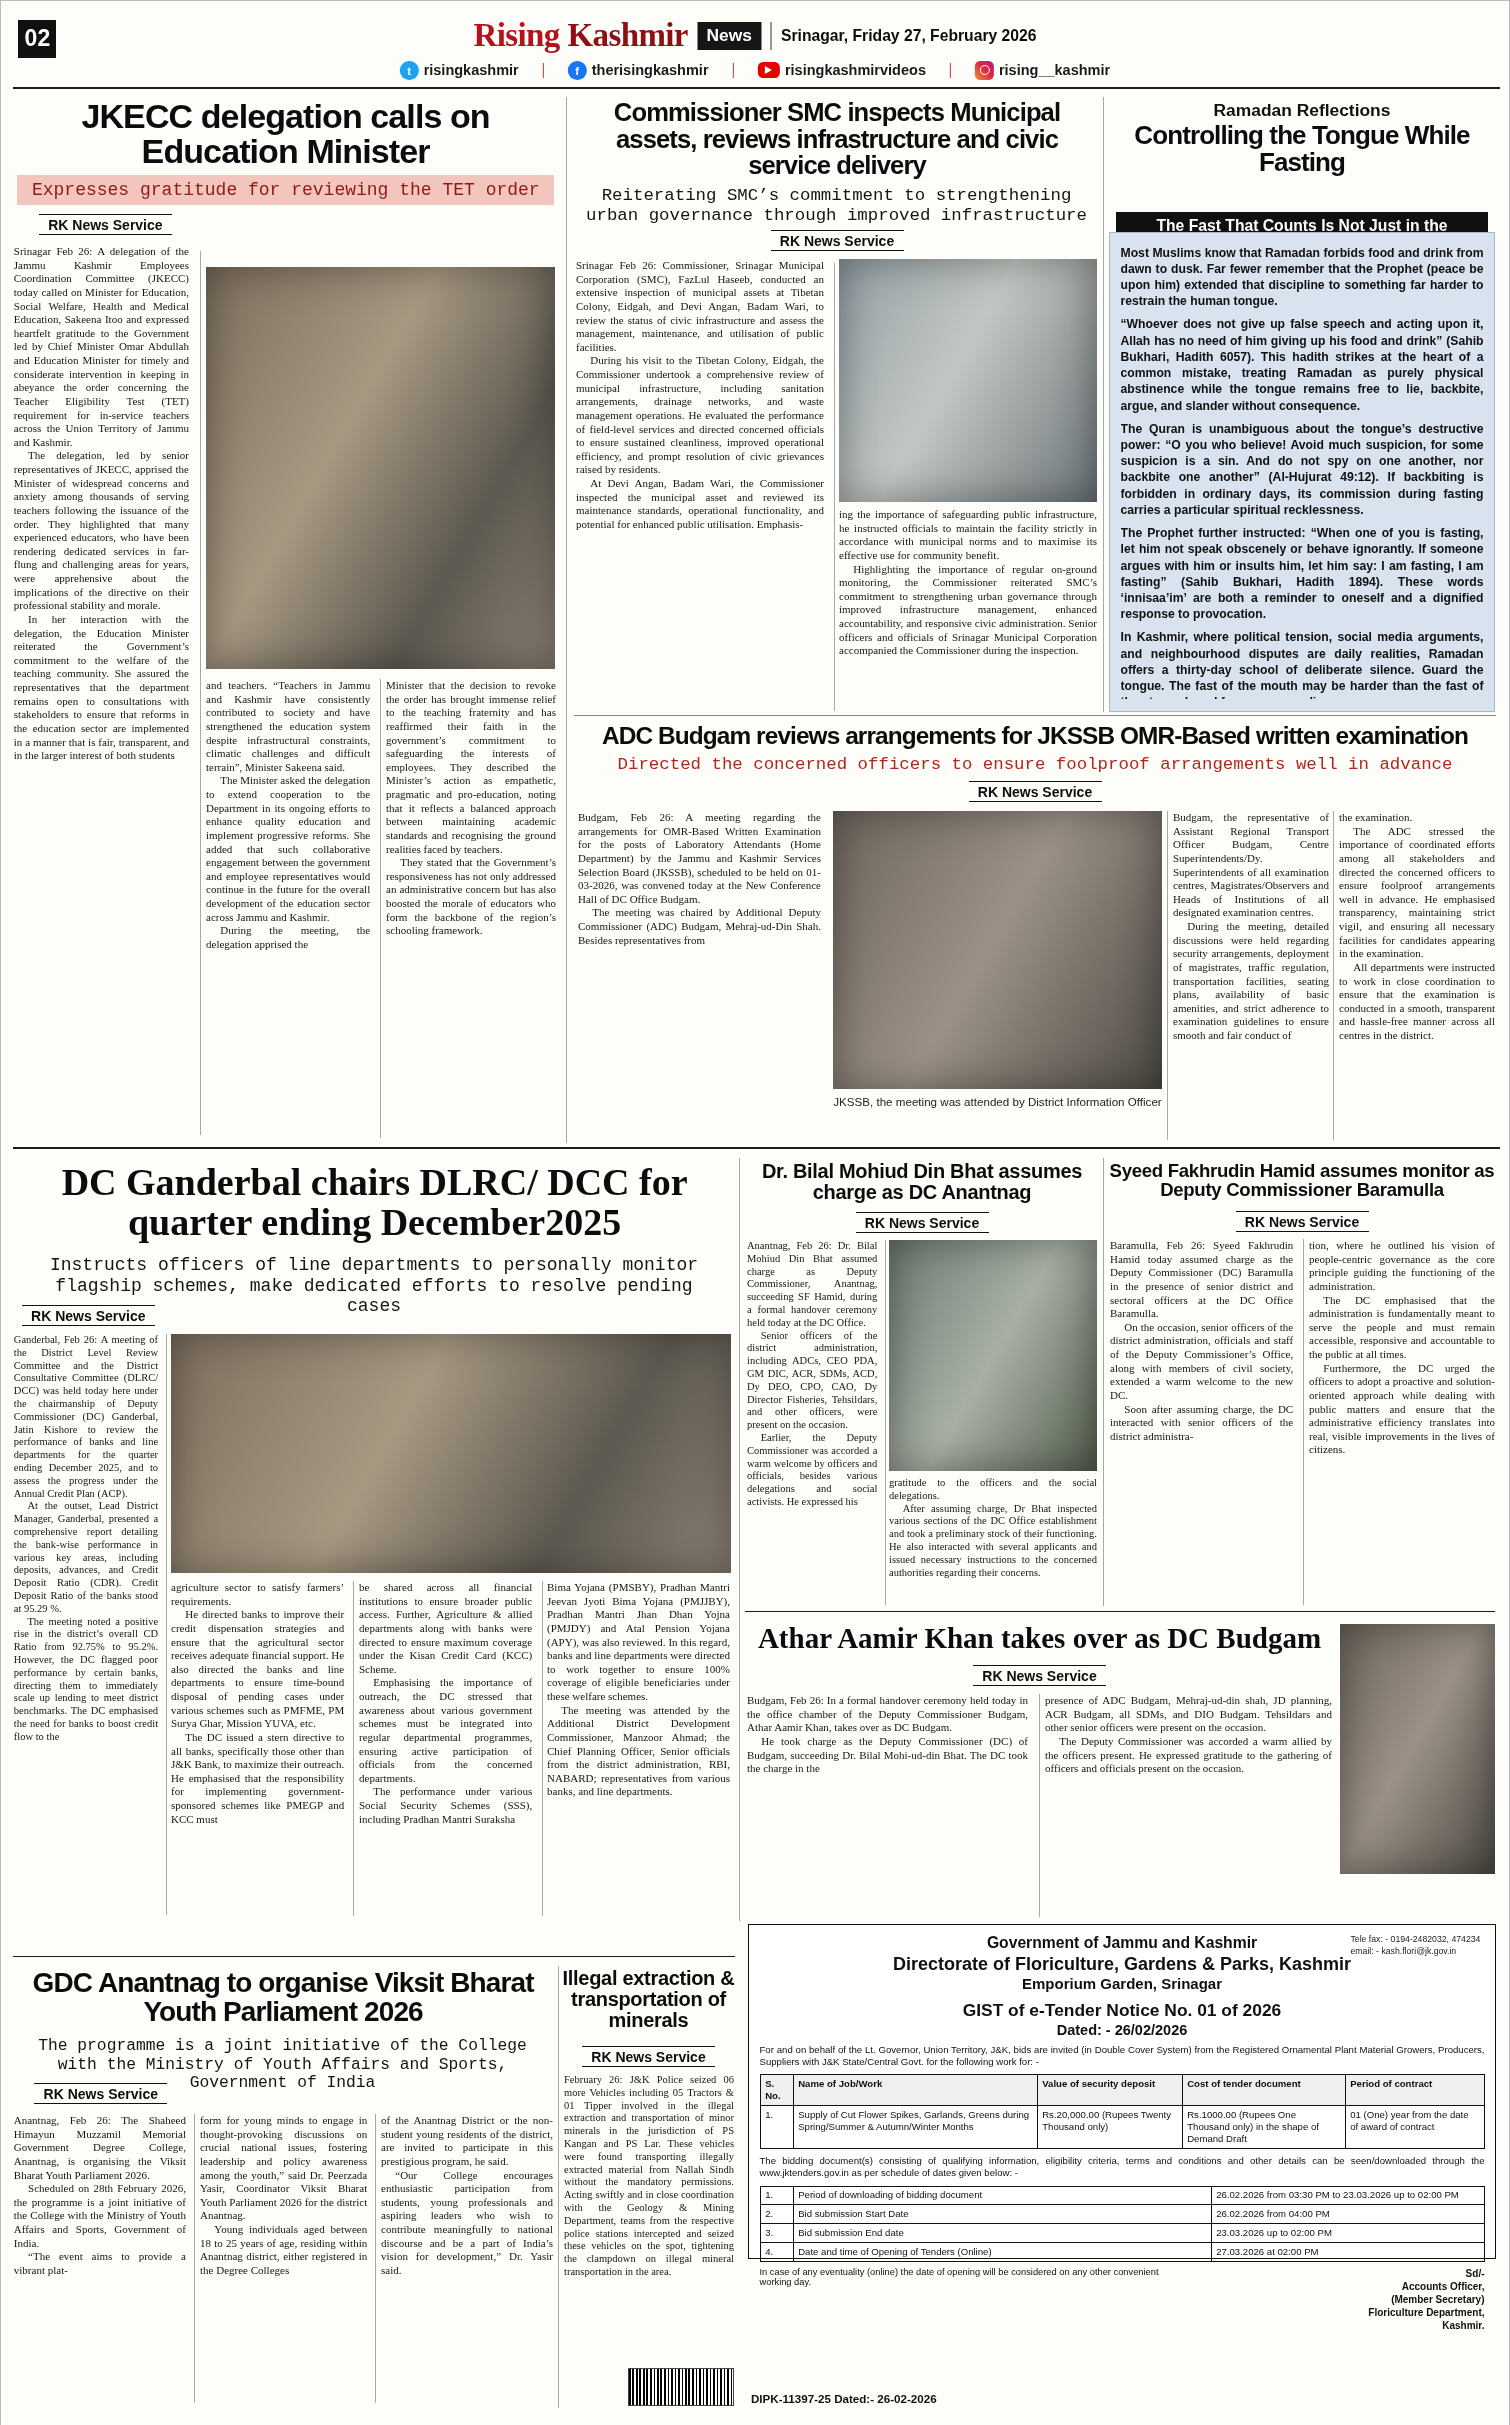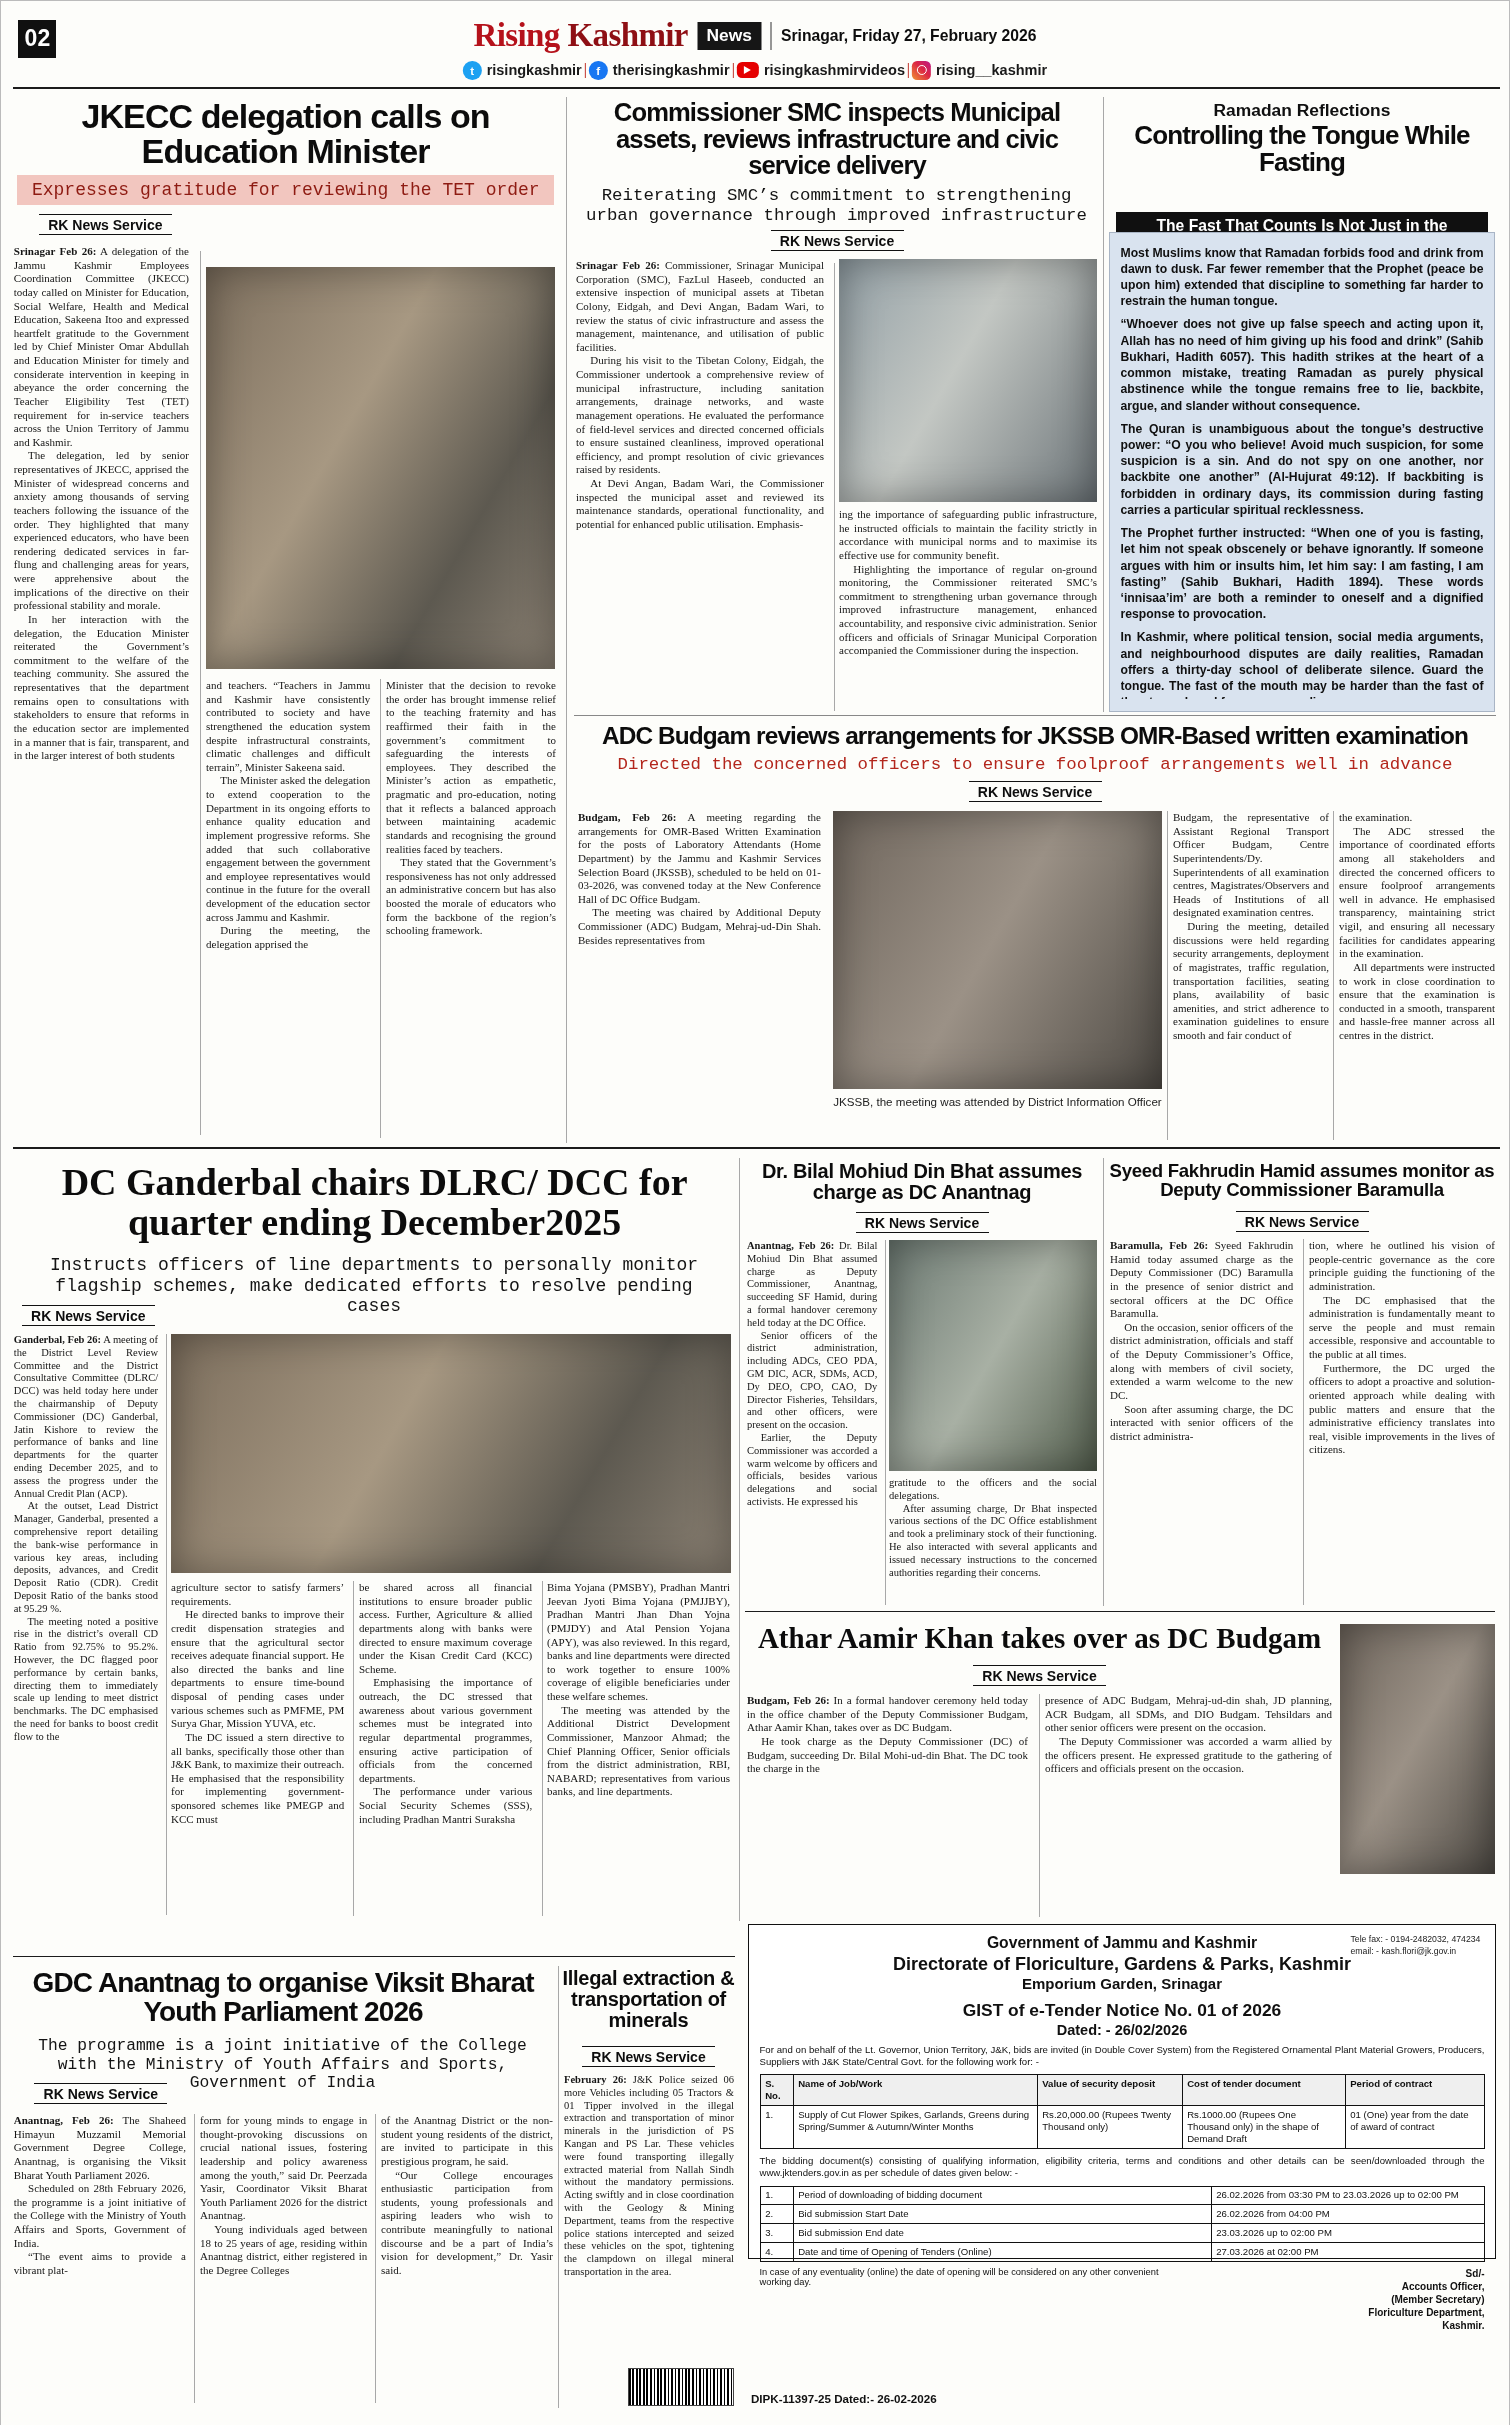--- a/index.html
+++ b/index.html
@@ -13,21 +13,21 @@
 
   
   .pagenum { position:absolute; left:17.4px; top:18.6px; width:38px; height:38px; background:#101010; color:#fff;
              display:flex; align-items:center; justify-content:center; font:700 23px "Liberation Sans",sans-serif; }
   .masthead { position:absolute; left:50%; top:16.3px; transform:translateX(-50%); display:flex; align-items:center; gap:9.3px; white-space:nowrap; }
   .brand { font-family:"Liberation Serif",serif; font-weight:700; font-size:33px; color:#b5121b; letter-spacing:-0.6px; }
   .brand .w2 { color:#8e0f14; }
   .newsbox { background:#161616; color:#fff; font:700 17.4px "Liberation Sans",sans-serif; padding:3.5px 9.3px; }
   .mast-div { width:1.2px; height:28px; background:#333; }
   .edition { font:700 15.7px "Liberation Sans",sans-serif; color:#0d0d0d; }
-  .social { position:absolute; left:50%; top:60px; transform:translateX(-50%); display:flex; align-items:center; gap:3px; white-space:nowrap;text-align:center; }
+  .social { position:absolute; left:50%; top:60px; transform:translateX(-50%); display:flex; align-items:center; gap:24px; white-space:nowrap;text-align:center; }
   .s-item { display:inline-flex; align-items:center; gap:5.2px; }
   .handle { font:700 14.5px "Liberation Sans",sans-serif; color:#1a1a1a; }
   .sep { width:1.2px; height:15px; background:#c2352d; display:inline-block; }
   .icon { width:18.6px; height:18.6px; border-radius:50%; display:inline-flex; align-items:center; justify-content:center; color:#fff; font:700 11.6px "Liberation Sans",sans-serif; }
   .icon.tw { background:#1da1f2; } .icon.tw::before { content:"t"; }
   .icon.fb { background:#1877f2; } .icon.fb::before { content:"f"; }
   .icon.yt { background:#e50000; border-radius:5.2px; width:22px; height:16.3px; position:relative; }
   .icon.yt::before { content:""; width:0; height:0; border-left:7px solid #fff; border-top:4.1px solid transparent; border-bottom:4.1px solid transparent; }
   .icon.ig { background:linear-gradient(45deg,#f09433,#dc2743 55%,#bc1888); border-radius:5.2px; position:relative; }
   .icon.ig::before { content:""; width:8.1px; height:8.1px; border:1.7px solid #fff; border-radius:50%; }
@@ -44,21 +44,21 @@
   .byline { display:inline-block; font:700 14px "Liberation Sans",sans-serif; color:#0d0d0d; padding:1.7px 9.3px;
             border-top:1.7px solid #111; border-bottom:1.7px solid #111; }
 
   
   .body { position:absolute; font-family:"Liberation Serif",serif; font-size:11px; line-height:1.24; text-align:justify; color:#151515; overflow:hidden; }
   .body p { margin:0; text-indent:1.3em; }
   .body > p:first-child { text-indent:0; }
   .body .lede { text-indent:0; }
   .more p { text-indent:1.3em; }
   .more p:first-child { text-indent:1.3em; }
-  .dl { font-weight:700; }
+  .dl { font-weight:400; }
   .tight { font-size:10.5px; line-height:1.22; }
 
   
   .photo { position:absolute; box-shadow:inset 0 0 41px rgba(0,0,0,.38); }
   .ph-a { background:linear-gradient(120deg,#7d6f5e,#a79882 40%,#5d5950 72%,#8c8274); }
   .ph-b { background:linear-gradient(120deg,#93a0a6,#c3c7c3 45%,#6e767a); }
   .ph-c { background:linear-gradient(120deg,#6f665d,#9b9186 48%,#4f4b45); }
   .ph-d { background:linear-gradient(120deg,#6e7b74,#a8b0a4 50%,#55604f); }
   .caption { position:absolute; font:400 11.6px "Liberation Sans",sans-serif; color:#222; text-align:center; line-height:1.2; }
 

